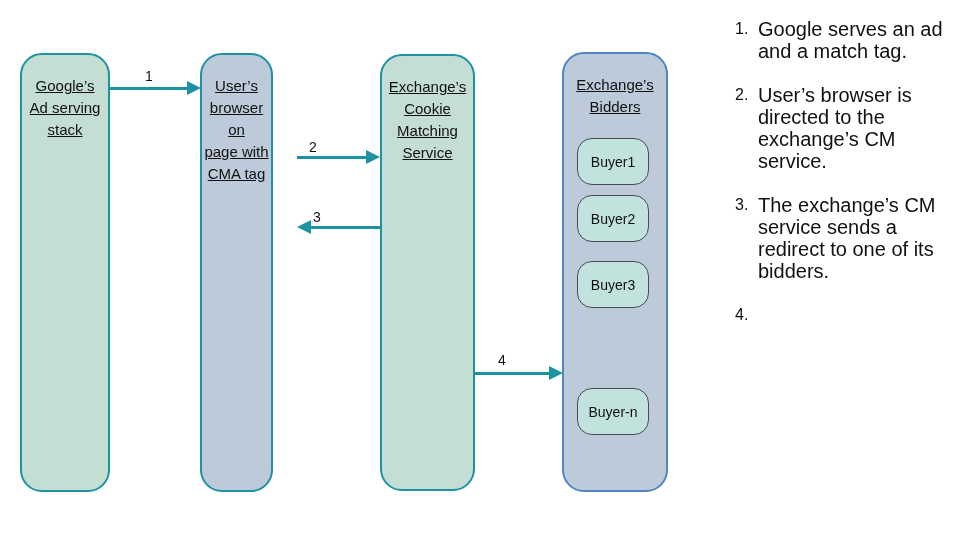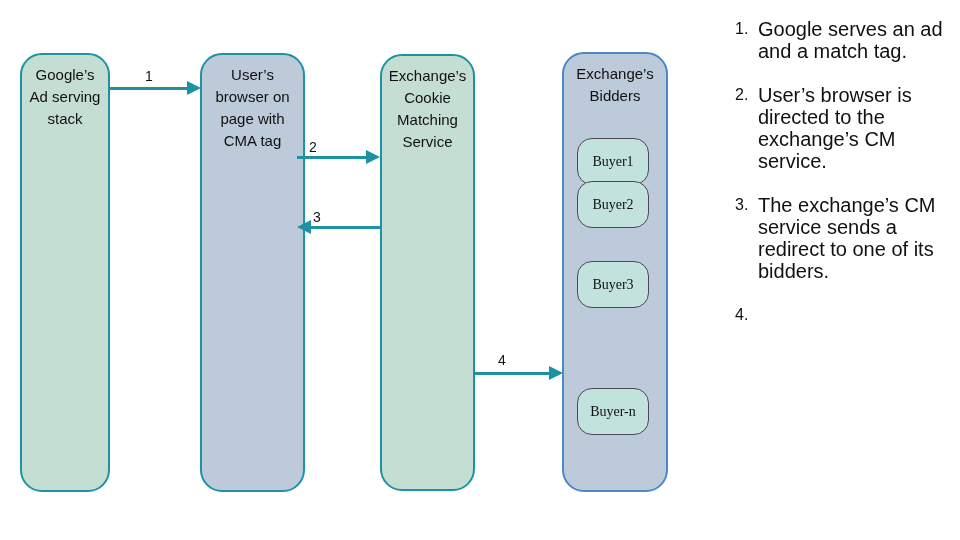--- a/index.html
+++ b/index.html
@@ -24,44 +24,44 @@
   
   .node {
     position: absolute;
     border: 2px solid var(--teal-accent);
     border-radius: 22px;
     text-align: center;
   }
   .node-green { background: var(--green-fill); }
   .node-blue  { background: var(--blue-fill); }
   .node1 { left: 20px;  top: 53px; width: 90px;  height: 439px; }
-  .node2 { left: 200px; top: 53px; width: 105px;  height: 439px; }
+  .node2 { left: 200px; top: 53px; width: 73px;  height: 439px; }
   .node3 { left: 380px; top: 54px; width: 95px;  height: 437px; }
   .node4 { left: 562px; top: 52px; width: 106px; height: 440px;
            border-color: var(--blue-border); }
   .node-label {
-    padding-top: 9px;
+    padding-top: 20px;
     font-size: 15px;
     line-height: 22px;
     white-space: pre-line;
+    text-decoration: underline;
   }
 
   
   .buyer {
     position: absolute;
     left: 13px; width: 72px; height: 47px;
     background: var(--buyer-fill);
     border: 1.5px solid var(--buyer-border);
     border-radius: 15px;
     display: flex; align-items: center; justify-content: center;
     font-size: 14px;
-    font-family: Liberation Serif, serif;
   }
   .buyer1 { top: 84px; }
-  .buyer2 { top: 127px; }
+  .buyer2 { top: 141px; }
   .buyer3 { top: 207px; }
   .buyern { top: 334px; align-items: center; }
 
   
   .arrow-shaft { position: absolute; height: 3px; background: var(--teal-accent); }
   .arrow-head  { position: absolute; width: 0; height: 0;
                  border-top: 7px solid transparent;
                  border-bottom: 7px solid transparent; }
   .head-right  { border-left: 14px solid var(--teal-accent); }
   .head-left   { border-right: 14px solid var(--teal-accent); }

